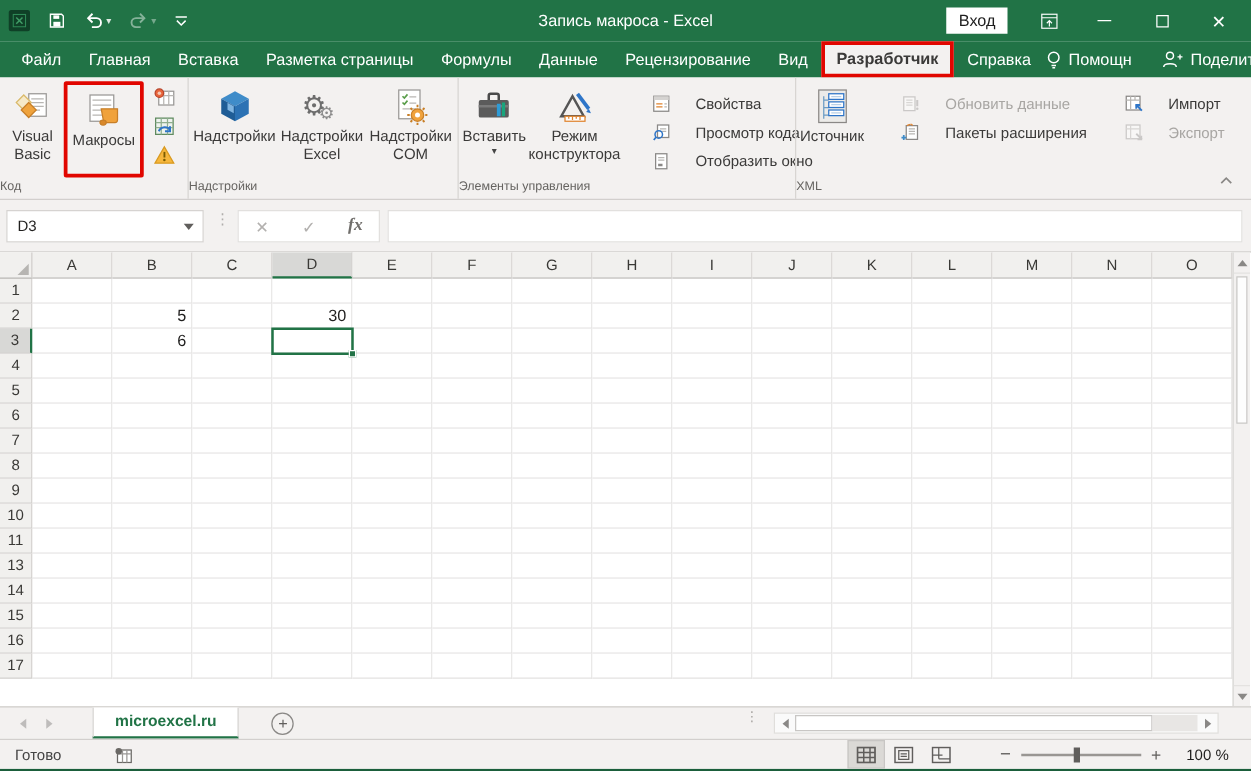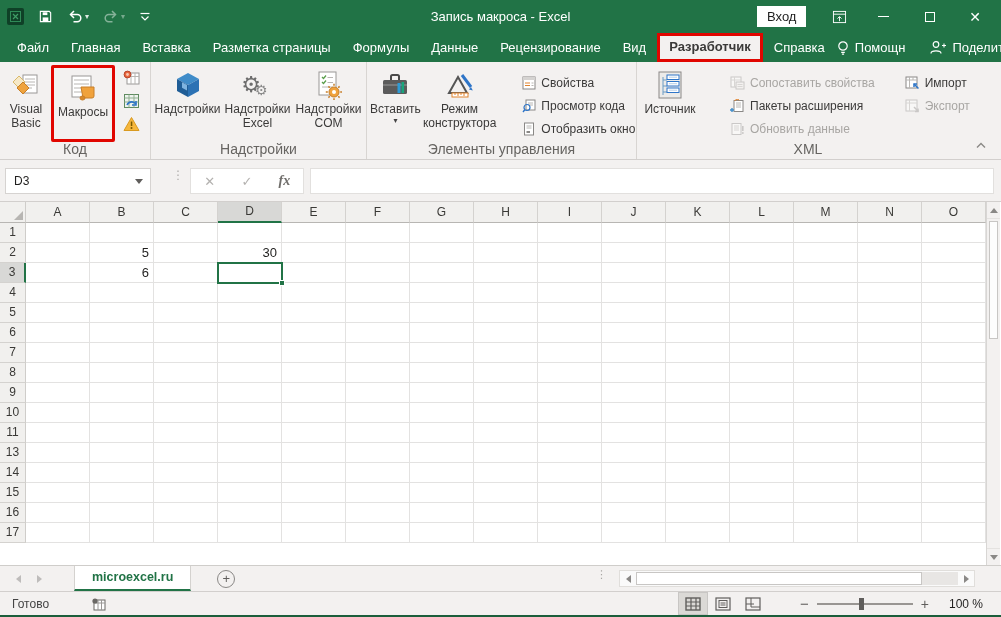--- a/index.html
+++ b/index.html
@@ -37,40 +37,40 @@
                 padding-right:12px; gap:5px; }
   .tab-extras .lbl { white-space:nowrap; }
   .extra-gap { width:14px; }
 
   
   .ribbon { position:absolute; top:62px; left:0; right:0; height:98px; background:#f3f1f0;
             border-bottom:1px solid #d2cfcd; display:flex; }
   .rgroup { height:100%; display:flex; flex-direction:column; flex:none; position:relative; }
   .rgroup + .rgroup { border-left:1px solid #d8d5d2; }
   .rg-content { flex:1; display:flex; align-items:stretch; padding:3px 3px 0 3px; }
-  .rg-label { height:17px; text-align:center; font-size:14px; color:#666461; line-height:15px; }
+  .rg-label { height:17px; font-size:10px; color:#666461; line-height:15px; }
   .big-btn { display:flex; flex-direction:column; align-items:center; padding-top:3px; }
   .big-btn .bicon { height:34px; display:flex; align-items:center; justify-content:center; }
   .big-btn .blbl { font-size:12px; line-height:14px; color:#3b3a39; text-align:center; }
   .dd-arrow { font-size:8px; color:#444; line-height:8px; margin-top:1px; }
   .red-frame { border:3px solid #e10600; border-radius:2px; margin:0 2px; }
   .mini-col { display:flex; flex-direction:column; justify-content:flex-start; gap:5px; padding:4px 2px 0 4px; }
   .mini-btn { width:20px; height:18px; display:flex; align-items:center; justify-content:center; }
   .sm-col { display:flex; flex-direction:column; justify-content:flex-start; padding-top:6px; }
-  .sm-btn { display:flex; align-items:center; gap:5px; height:23px; font-size:12px; color:#3b3a39; white-space:nowrap;padding-left:24px; }
+  .sm-btn { display:flex; align-items:center; gap:20px; height:23px; font-size:12px; color:#3b3a39; white-space:nowrap;padding-left:24px; }
   .sm-btn.disabled { color:#a8a6a3; }
   .sm-btn.disabled svg { opacity:.45; }
   .gear { font-size:22px; color:#6d6d6d; line-height:1; }
   .gear-sm { font-size:14px; color:#8a8a8a; position:relative; left:-6px; top:5px; }
   .ribbon-collapse { position:absolute; right:14px; bottom:6px; }
 
   
   .formularow { position:absolute; top:160px; left:0; right:0; height:42px; background:#f3f1f0;
                 border-bottom:1px solid #d2cfcd; }
-  .namebox { position:absolute; left:5px; top:8px; width:146px; height:26px; background:#fff;
+  .namebox { position:absolute; left:5px; top:8px; width:158px; height:26px; background:#fff;
              border:1px solid #d6d3d1; display:flex; align-items:center; }
   .namebox .nb-text { flex:1; font-size:12px; color:#201f1e; padding-left:8px; }
   .nb-dd { width:22px; display:flex; align-items:center; justify-content:center; }
   .nb-dd i { border-left:4px solid transparent; border-right:4px solid transparent; border-top:5px solid #605e5c; }
   .fdots { position:absolute; left:172px; top:12px; color:#b0aeac; font-size:12px; letter-spacing:0; line-height:6px; }
   .fbtns { position:absolute; left:190px; top:8px; width:114px; height:26px; background:#fff;
            border:1px solid #e2e0de; display:flex; align-items:center; }
   .fbtn { flex:1; text-align:center; font-size:13px; color:#b3b1af; }
   .fbtn.fx { font-family:Liberation Serif, serif; font-style:italic; font-weight:bold; color:#706e6b; font-size:14px; }
   .finput { position:absolute; left:310px; top:8px; right:7px; height:26px; background:#fff; border:1px solid #e2e0de;
@@ -393,44 +393,35 @@
                 <rect x="11" y="11.5" width="12" height="4.5" fill="#fff" stroke="#2e75c8"></rect>
                 <rect x="11" y="18" width="12" height="4.5" fill="#fff" stroke="#2e75c8"></rect>
                 <path d="M13 7.2h8M13 13.7h8M13 20.2h8" stroke="#b8d0e8"></path>
               </svg>
           </span>
           <span class="blbl">Источник</span>
         </div>
         <div class="sm-col">
           <span class="sm-btn disabled">
             <svg width="15" height="14" viewBox="0 0 15 14">
-                <rect x="1" y="1" width="10" height="10" fill="#fff" stroke="#9a9896"></rect>
-                <path d="M1 4h10M4.5 1v10" stroke="#b8b6b3"></path>
-                <rect x="6" y="6" width="8" height="7" fill="#f3f1f0" stroke="#9a9896"></rect>
-                <path d="M7.5 8.5h5M7.5 10.5h5" stroke="#b8b6b3"></path>
-              </svg>
-            <span>Сопоставить свойства</span>
+                <rect x="2" y="1.5" width="9" height="11" fill="#fff" stroke="#9a9896"></rect>
+                <path d="M4 4h5M4 6h5M4 8h5" stroke="#b8b6b3"></path>
+                <rect x="12" y="4" width="1.6" height="5" fill="#9a9896"></rect>
+                <circle cx="12.8" cy="11" r="1" fill="#9a9896"></circle>
+              </svg>
+            <span>Обновить данные</span>
           </span>
           <span class="sm-btn">
             <svg width="15" height="14" viewBox="0 0 15 14">
                 <rect x="4" y="1.5" width="9" height="11" fill="#fff" stroke="#8a8886"></rect>
                 <path d="M6 4h5M6 6h5M6 8h5" stroke="#b8b6b3"></path>
                 <path d="M4.5 1.5 8 0l1 1.5" stroke="#e0832e" fill="none"></path>
                 <path d="M2 9v4M0 11h4" stroke="#3f8cc9" stroke-width="1.4"></path>
               </svg>
             <span>Пакеты расширения</span>
-          </span>
-          <span class="sm-btn disabled">
-            <svg width="15" height="14" viewBox="0 0 15 14">
-                <rect x="2" y="1.5" width="9" height="11" fill="#fff" stroke="#9a9896"></rect>
-                <path d="M4 4h5M4 6h5M4 8h5" stroke="#b8b6b3"></path>
-                <rect x="12" y="4" width="1.6" height="5" fill="#9a9896"></rect>
-                <circle cx="12.8" cy="11" r="1" fill="#9a9896"></circle>
-              </svg>
-            <span>Обновить данные</span>
           </span>
         </div>
         <div class="sm-col">
           <span class="sm-btn">
             <svg width="15" height="14" viewBox="0 0 15 14">
                 <rect x="1" y="1" width="11" height="11" fill="#fff" stroke="#8a8886"></rect>
                 <path d="M1 4h11M4.5 1v11M8 1v3" stroke="#b8b6b3"></path>
                 <path d="M13.5 12.5 9 8" stroke="#2e75c8" stroke-width="1.5"></path>
                 <path d="M9 11V8h3" fill="none" stroke="#2e75c8" stroke-width="1.5"></path>
               </svg>

